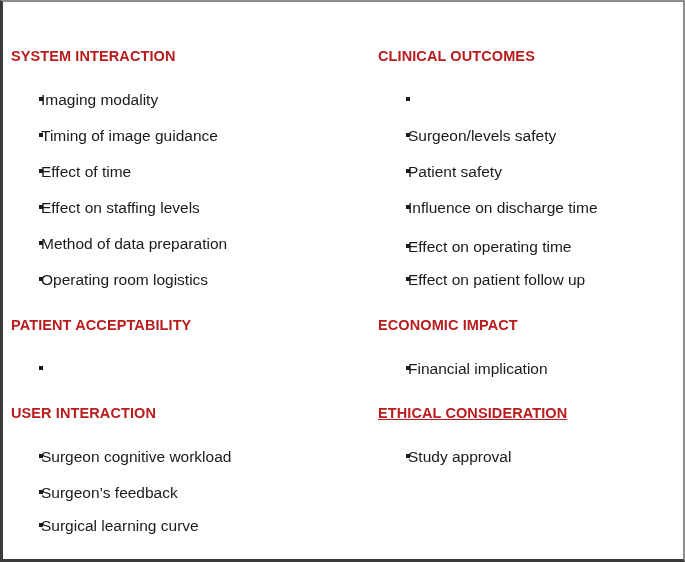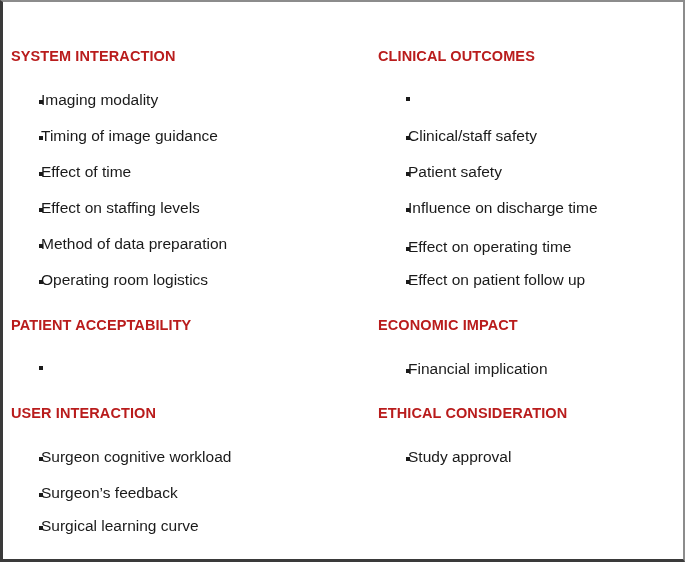--- a/index.html
+++ b/index.html
@@ -37,21 +37,21 @@
     font-size: 14.5px;
     font-weight: bold;
     color: #b91c1c;
     letter-spacing: 0.1px;
     white-space: nowrap;
   }
 
   .bullet-row {
     display: flex;
     flex-direction: row;
-    align-items: flex-end;
+    align-items: flex-start;
     white-space: nowrap;
   }
 
   .bullet-marker {
     display: inline-block;
     width: 30px;
     flex: 0 0 30px;
     color: #1a1a1a;
     font-size: 15px;
     line-height: 1;
@@ -140,21 +140,21 @@
 
   <div class="col-inner right-inner">
 
     <div class="row-abs section-header" style="top:46px;">CLINICAL OUTCOMES</div>
 
     <div class="row-abs bullet-row" style="top:89px;">
       <span class="bullet-marker"><span class="dot"></span></span>
     </div>
     <div class="row-abs bullet-row" style="top:125px;">
       <span class="bullet-marker"><span class="dot"></span></span>
-      <span class="bullet-label">Clinical/staff safety</span>
+      <span class="bullet-label">Surgeon/levels safety</span>
     </div>
     <div class="row-abs bullet-row" style="top:161px;">
       <span class="bullet-marker"><span class="dot"></span></span>
       <span class="bullet-label">Patient safety</span>
     </div>
     <div class="row-abs bullet-row" style="top:197px;">
       <span class="bullet-marker"><span class="dot"></span></span>
       <span class="bullet-label">Influence on discharge time</span>
     </div>
     <div class="row-abs bullet-row" style="top:236px;">
@@ -166,21 +166,21 @@
       <span class="bullet-label">Effect on patient follow up</span>
     </div>
 
     <div class="row-abs section-header" style="top:315px;">ECONOMIC IMPACT</div>
 
     <div class="row-abs bullet-row" style="top:358px;">
       <span class="bullet-marker"><span class="dot"></span></span>
       <span class="bullet-label">Financial implication</span>
     </div>
 
-    <div class="row-abs section-header" style="top:403px;">ETHICAL CONSIDERATION</div>
+    <div class="row-abs section-header" style="top:403px;text-decoration:underline;">ETHICAL CONSIDERATION</div>
 
     <div class="row-abs bullet-row" style="top:446px;">
       <span class="bullet-marker"><span class="dot"></span></span>
       <span class="bullet-label">Study approval</span>
     </div>
   </div>
 
 </div>
 
 </body></html>

